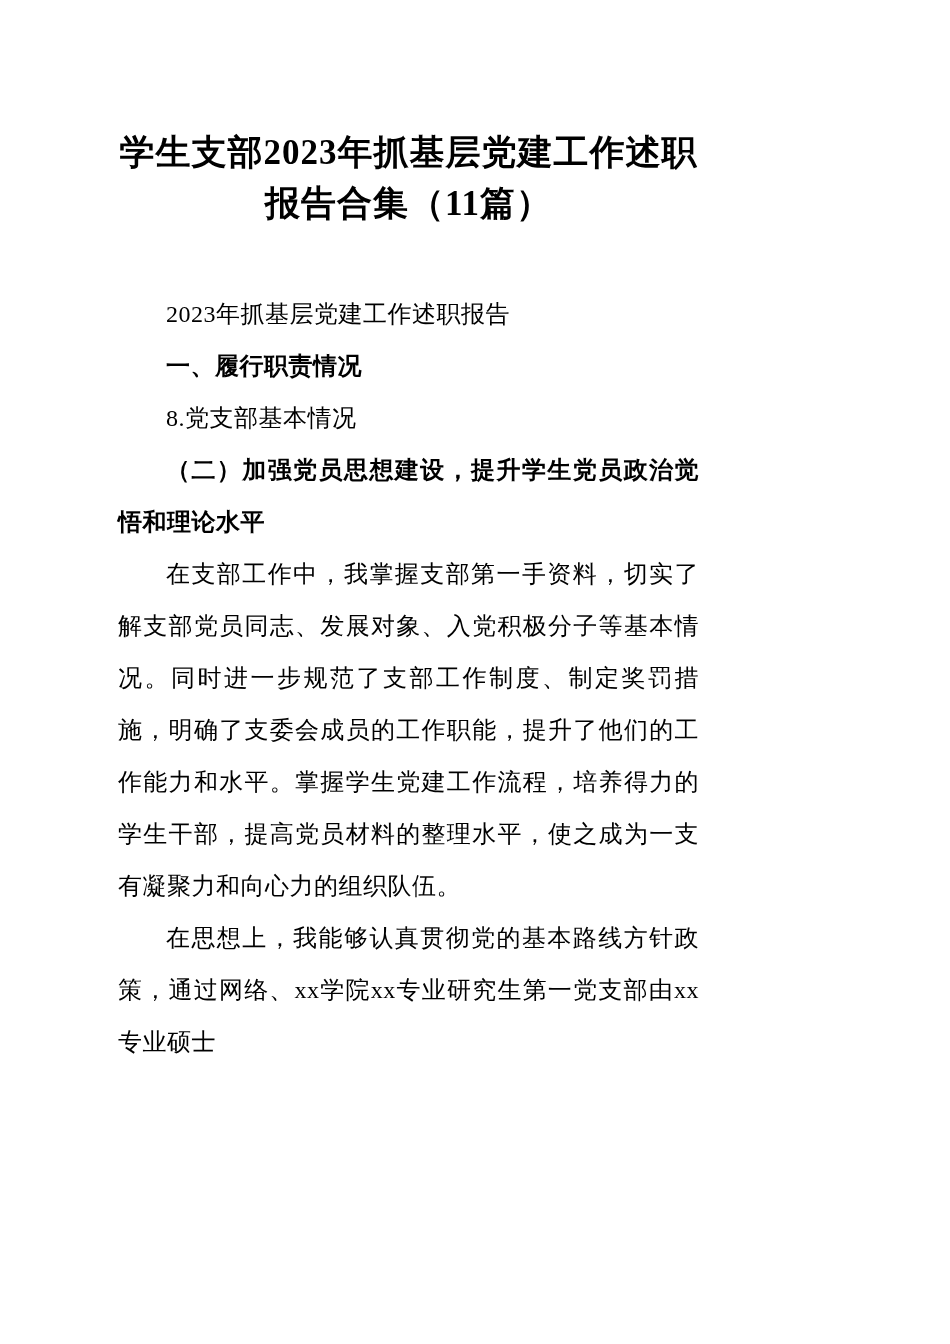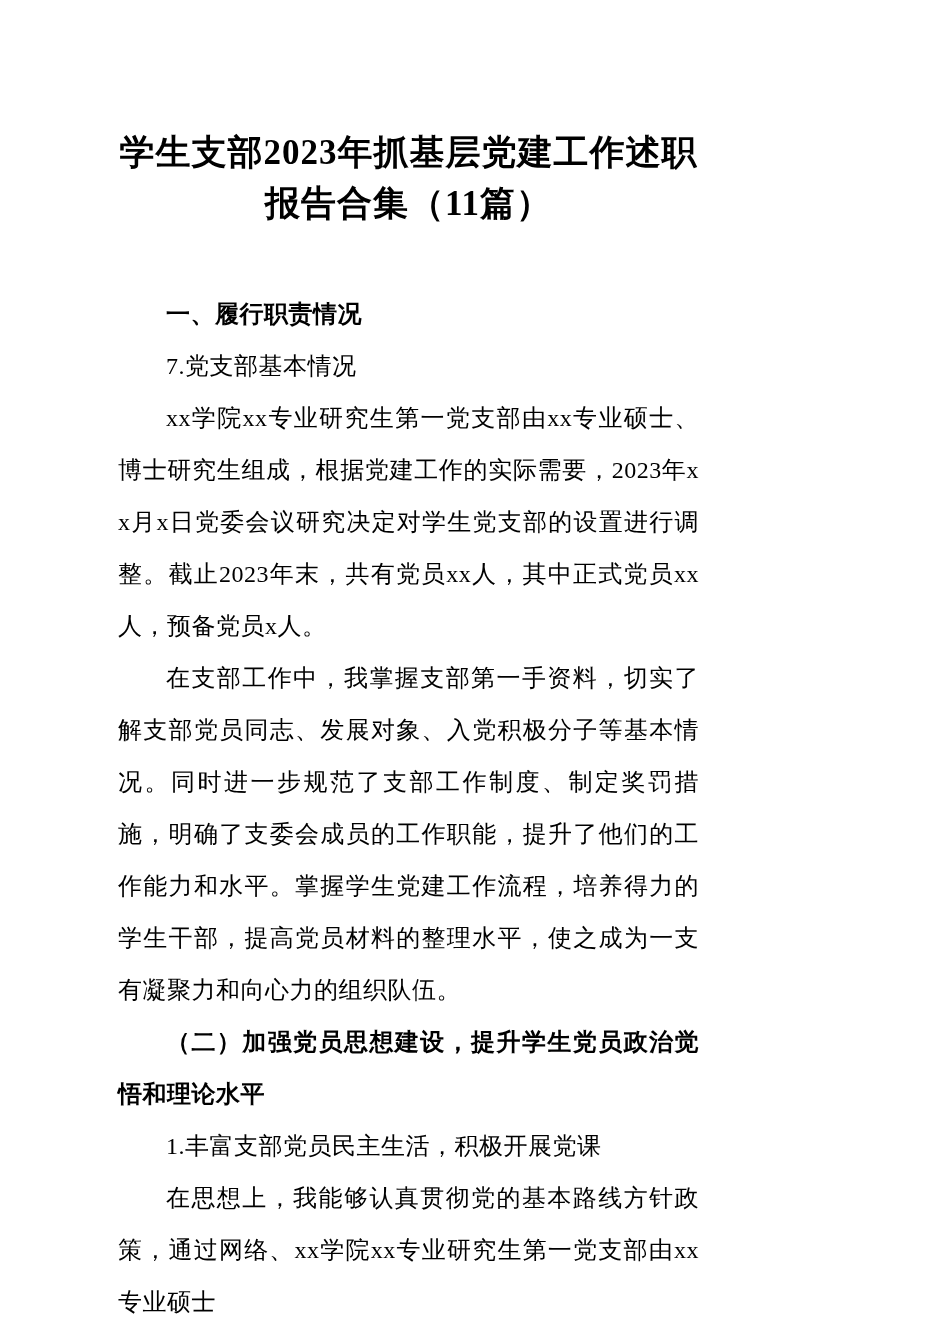--- a/index.html
+++ b/index.html
@@ -51,21 +51,20 @@
     font-weight: normal;
   }
 </style>
 </head>
 <body>
 
 <div class="page">
   <h1 class="doc-title">学生支部2023年抓基层党建工作述职报告合集（11篇）</h1>
 
   <div class="body-text">
+      <p class="para normal">2023年抓基层党建工作述职报告</p>
       <p class="para heading">一、履行职责情况</p>
-      <p class="para normal">7.党支部基本情况</p>
-      <p class="para normal">xx学院xx专业研究生第一党支部由xx专业硕士、博士研究生组成，根据党建工作的实际需要，2023年xx月x日党委会议研究决定对学生党支部的设置进行调整。截止2023年末，共有党员xx人，其中正式党员xx人，预备党员x人。</p>
+      <p class="para normal">8.党支部基本情况</p>
+      <p class="para heading">（二）加强党员思想建设，提升学生党员政治觉悟和理论水平</p>
       <p class="para normal">在支部工作中，我掌握支部第一手资料，切实了解支部党员同志、发展对象、入党积极分子等基本情况。同时进一步规范了支部工作制度、制定奖罚措施，明确了支委会成员的工作职能，提升了他们的工作能力和水平。掌握学生党建工作流程，培养得力的学生干部，提高党员材料的整理水平，使之成为一支有凝聚力和向心力的组织队伍。</p>
-      <p class="para heading">（二）加强党员思想建设，提升学生党员政治觉悟和理论水平</p>
-      <p class="para normal">1.丰富支部党员民主生活，积极开展党课</p>
       <p class="para normal">在思想上，我能够认真贯彻党的基本路线方针政策，通过网络、xx学院xx专业研究生第一党支部由xx专业硕士</p>
     </div>
 </div>
 
 </body></html>

